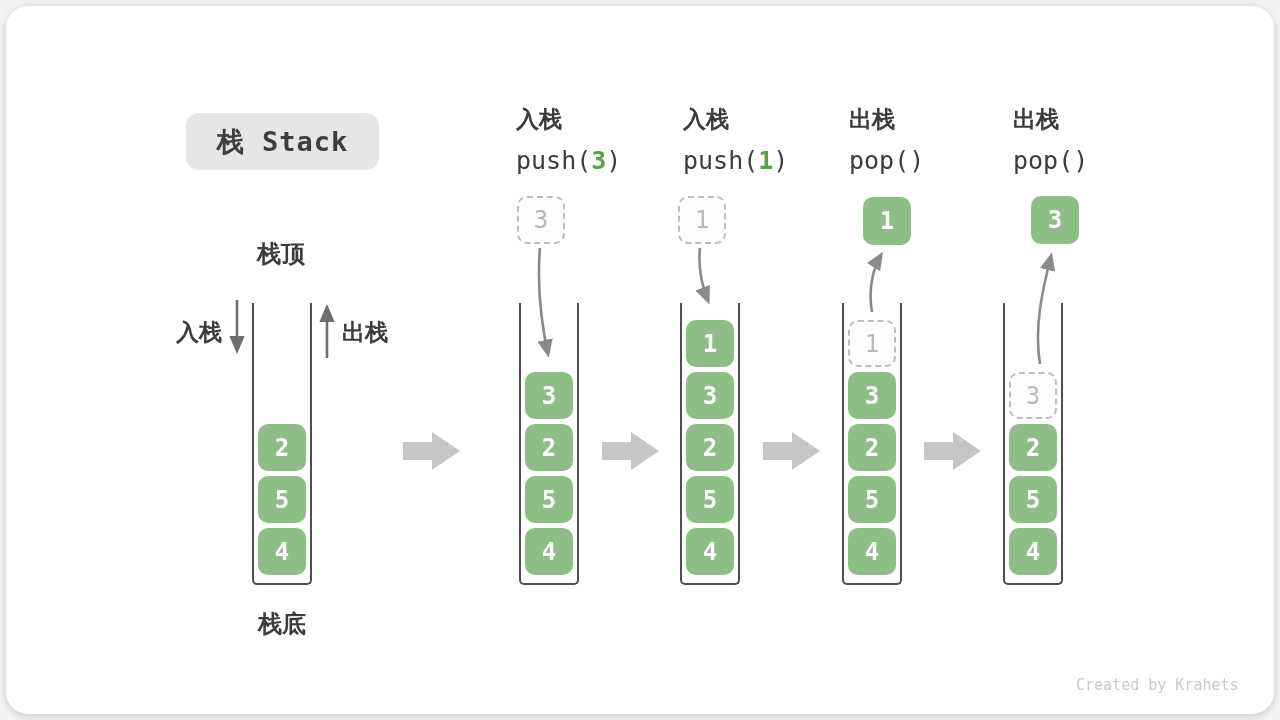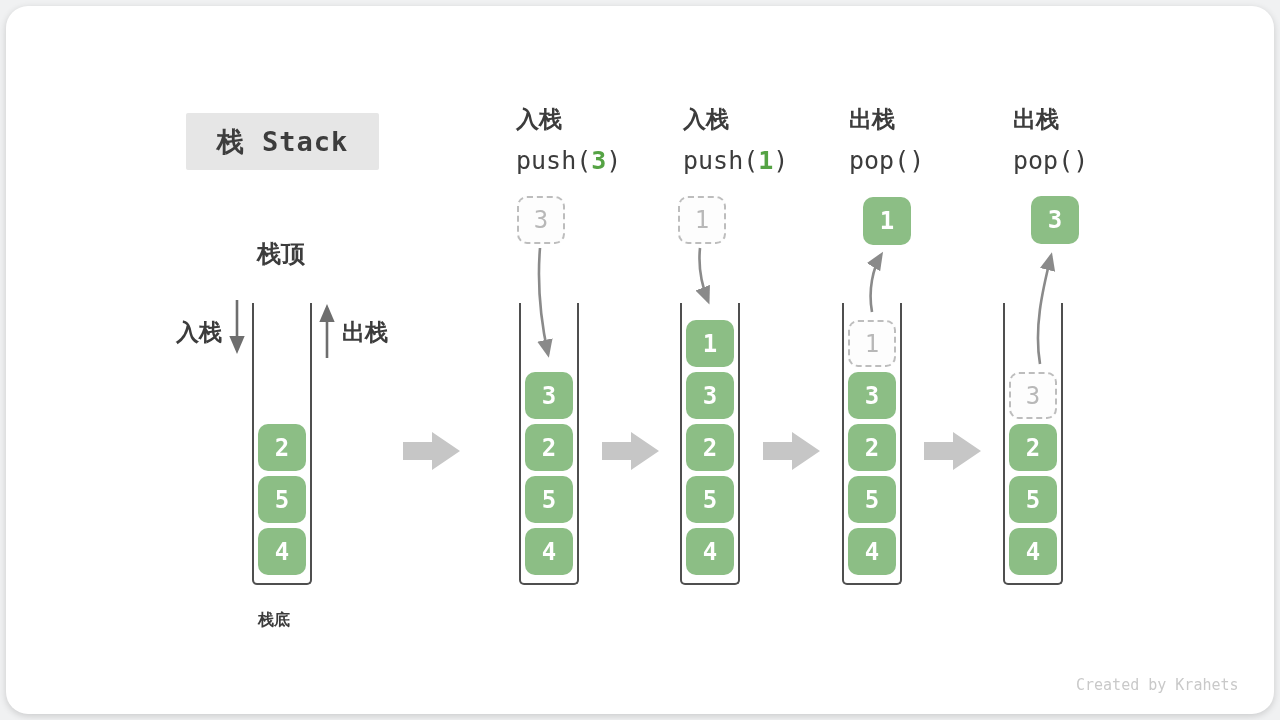--- a/index.html
+++ b/index.html
@@ -10,21 +10,21 @@
     position:relative;overflow:hidden;
   }
   .stage{position:absolute;left:0;top:0;width:1280px;height:720px;}
   .card{
     position:absolute;left:6px;top:6px;width:1268px;height:708px;
     background:#ffffff;border-radius:22px;
     box-shadow:0 2px 7px rgba(0,0,0,.16);
   }
   .badge{
     position:absolute;left:186px;top:113px;width:193px;height:57px;
-    background:#e6e6e6;border-radius:2px;
+    background:#e6e6e6;border-radius:13px;
     display:flex;align-items:center;justify-content:center;
     font-family:"DejaVu Sans Mono","Liberation Mono",monospace;
     font-size:27px;font-weight:bold;color:#3d3d3d;letter-spacing:1px;
   }
   .cjk{
     position:absolute;font-size:23px;font-weight:bold;color:#3c3c3c;
     white-space:nowrap;line-height:1.2;
   }
   .colhead{position:absolute;top:106px;white-space:nowrap;}
   .colhead .op-cjk{font-size:23px;font-weight:bold;color:#3c3c3c;line-height:1.2;}
@@ -70,21 +70,21 @@
 </head>
 <body>
 
 <div class="stage">
 
   <div class="card"></div>
 
   <div class="badge">栈 Stack</div>
 
   <div class="cjk" style="left:257px;top:240px;font-size:24px;">栈顶</div>
-  <div class="cjk" style="left:258px;top:610px;font-size:16px;">栈底</div>
+  <div class="cjk" style="left:258px;top:610px;font-size:24px;">栈底</div>
   <div class="cjk" style="left:176px;top:319px;">入栈</div>
   <div class="cjk" style="left:342px;top:319px;">出栈</div>
 
   <div class="colhead" style="left:516px;">
     <div class="op-cjk">入栈</div>
     <div class="op-code"><span>push(</span><span class="arg">3</span><span>)</span></div>
   </div>
   <div class="colhead" style="left:683px;">
     <div class="op-cjk">入栈</div>
     <div class="op-code"><span>push(</span><span class="arg">1</span><span>)</span></div>

